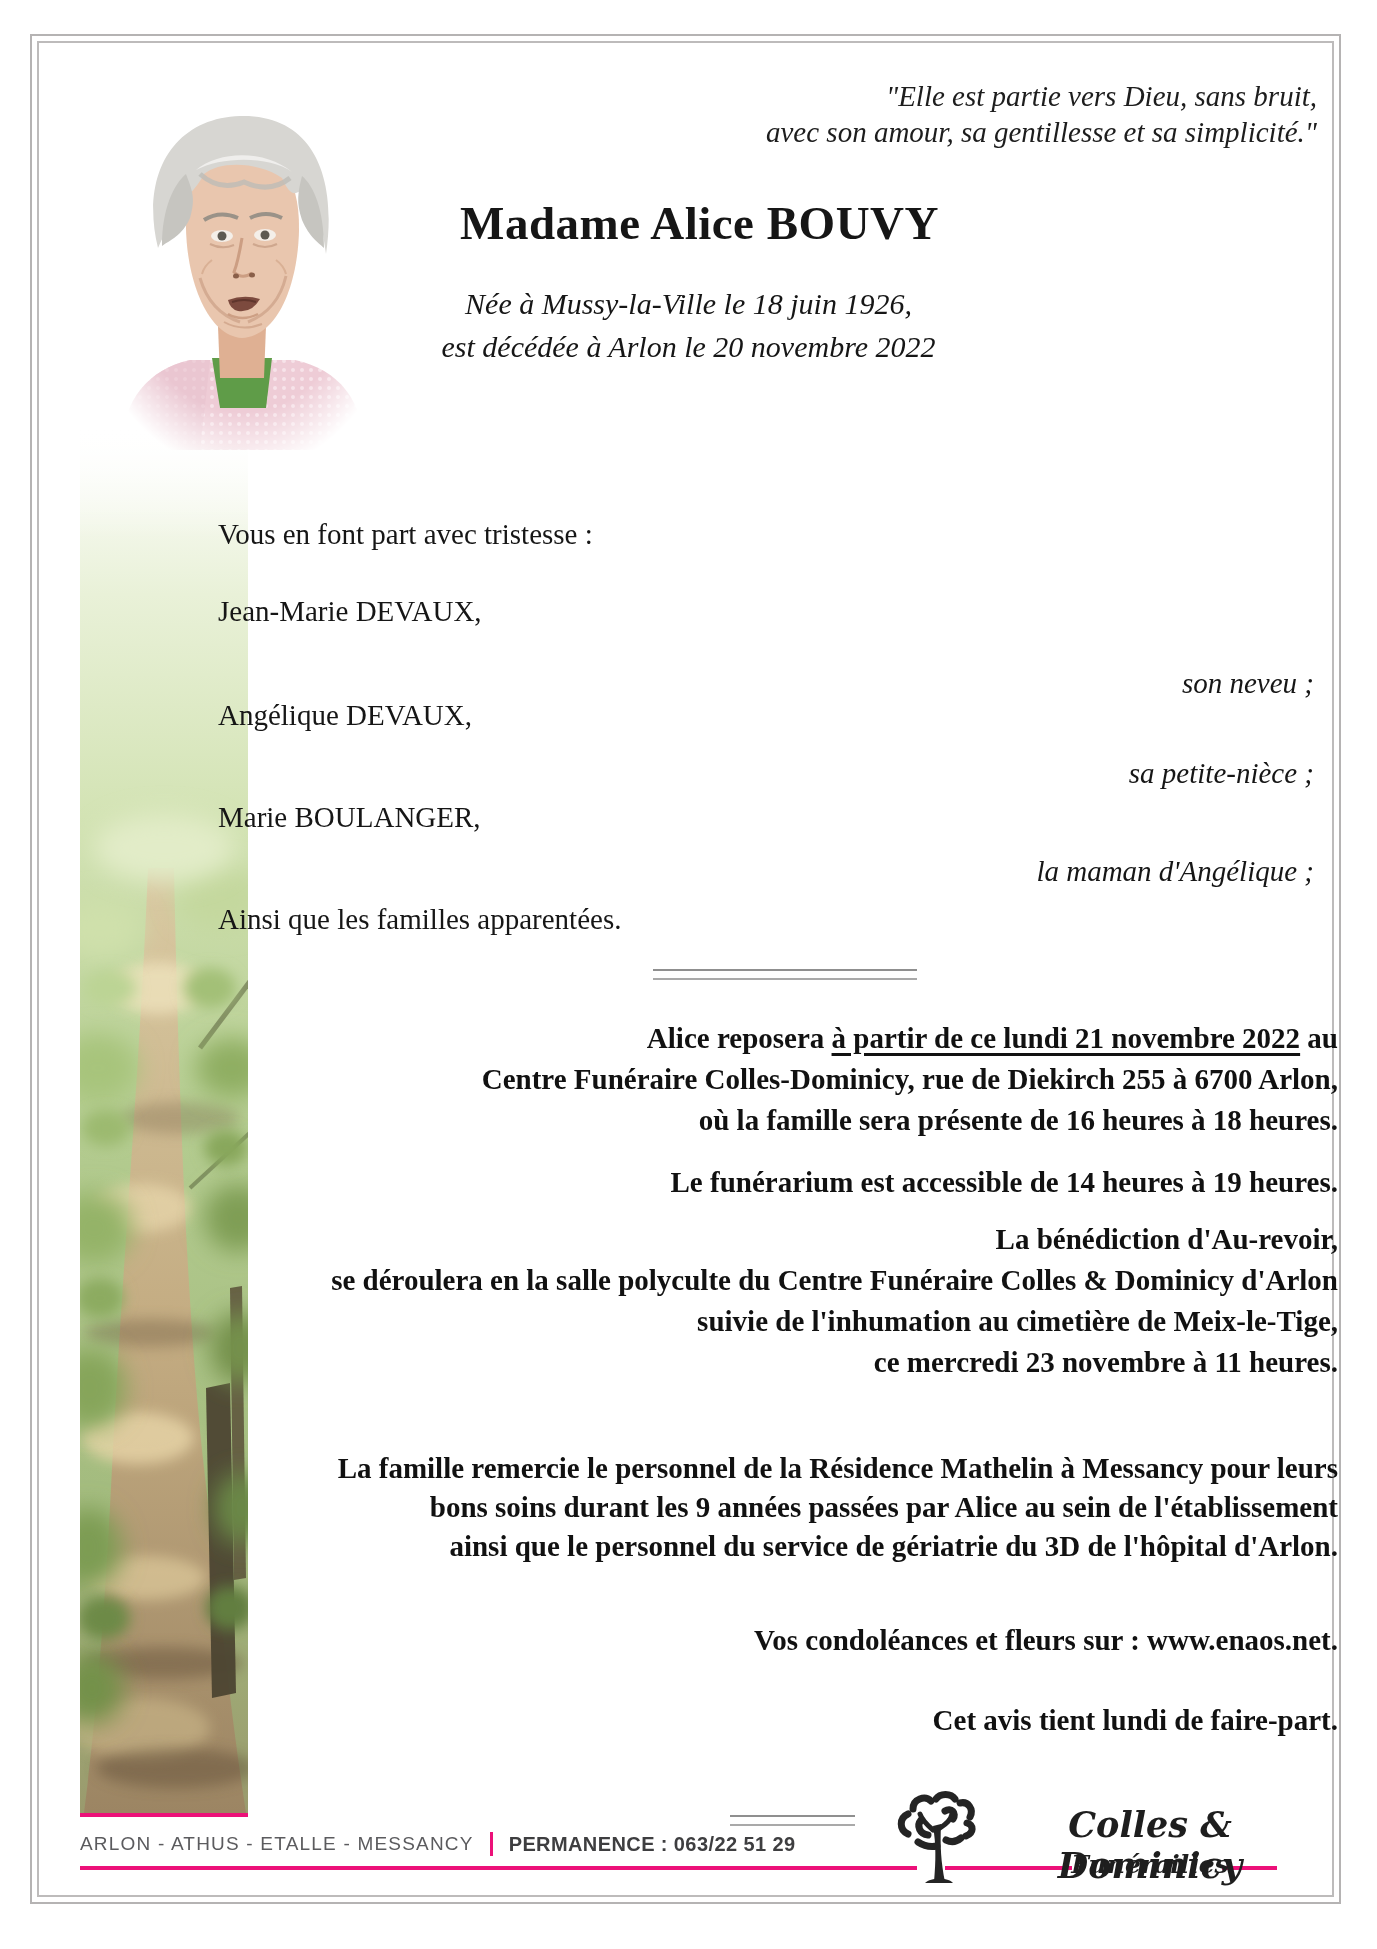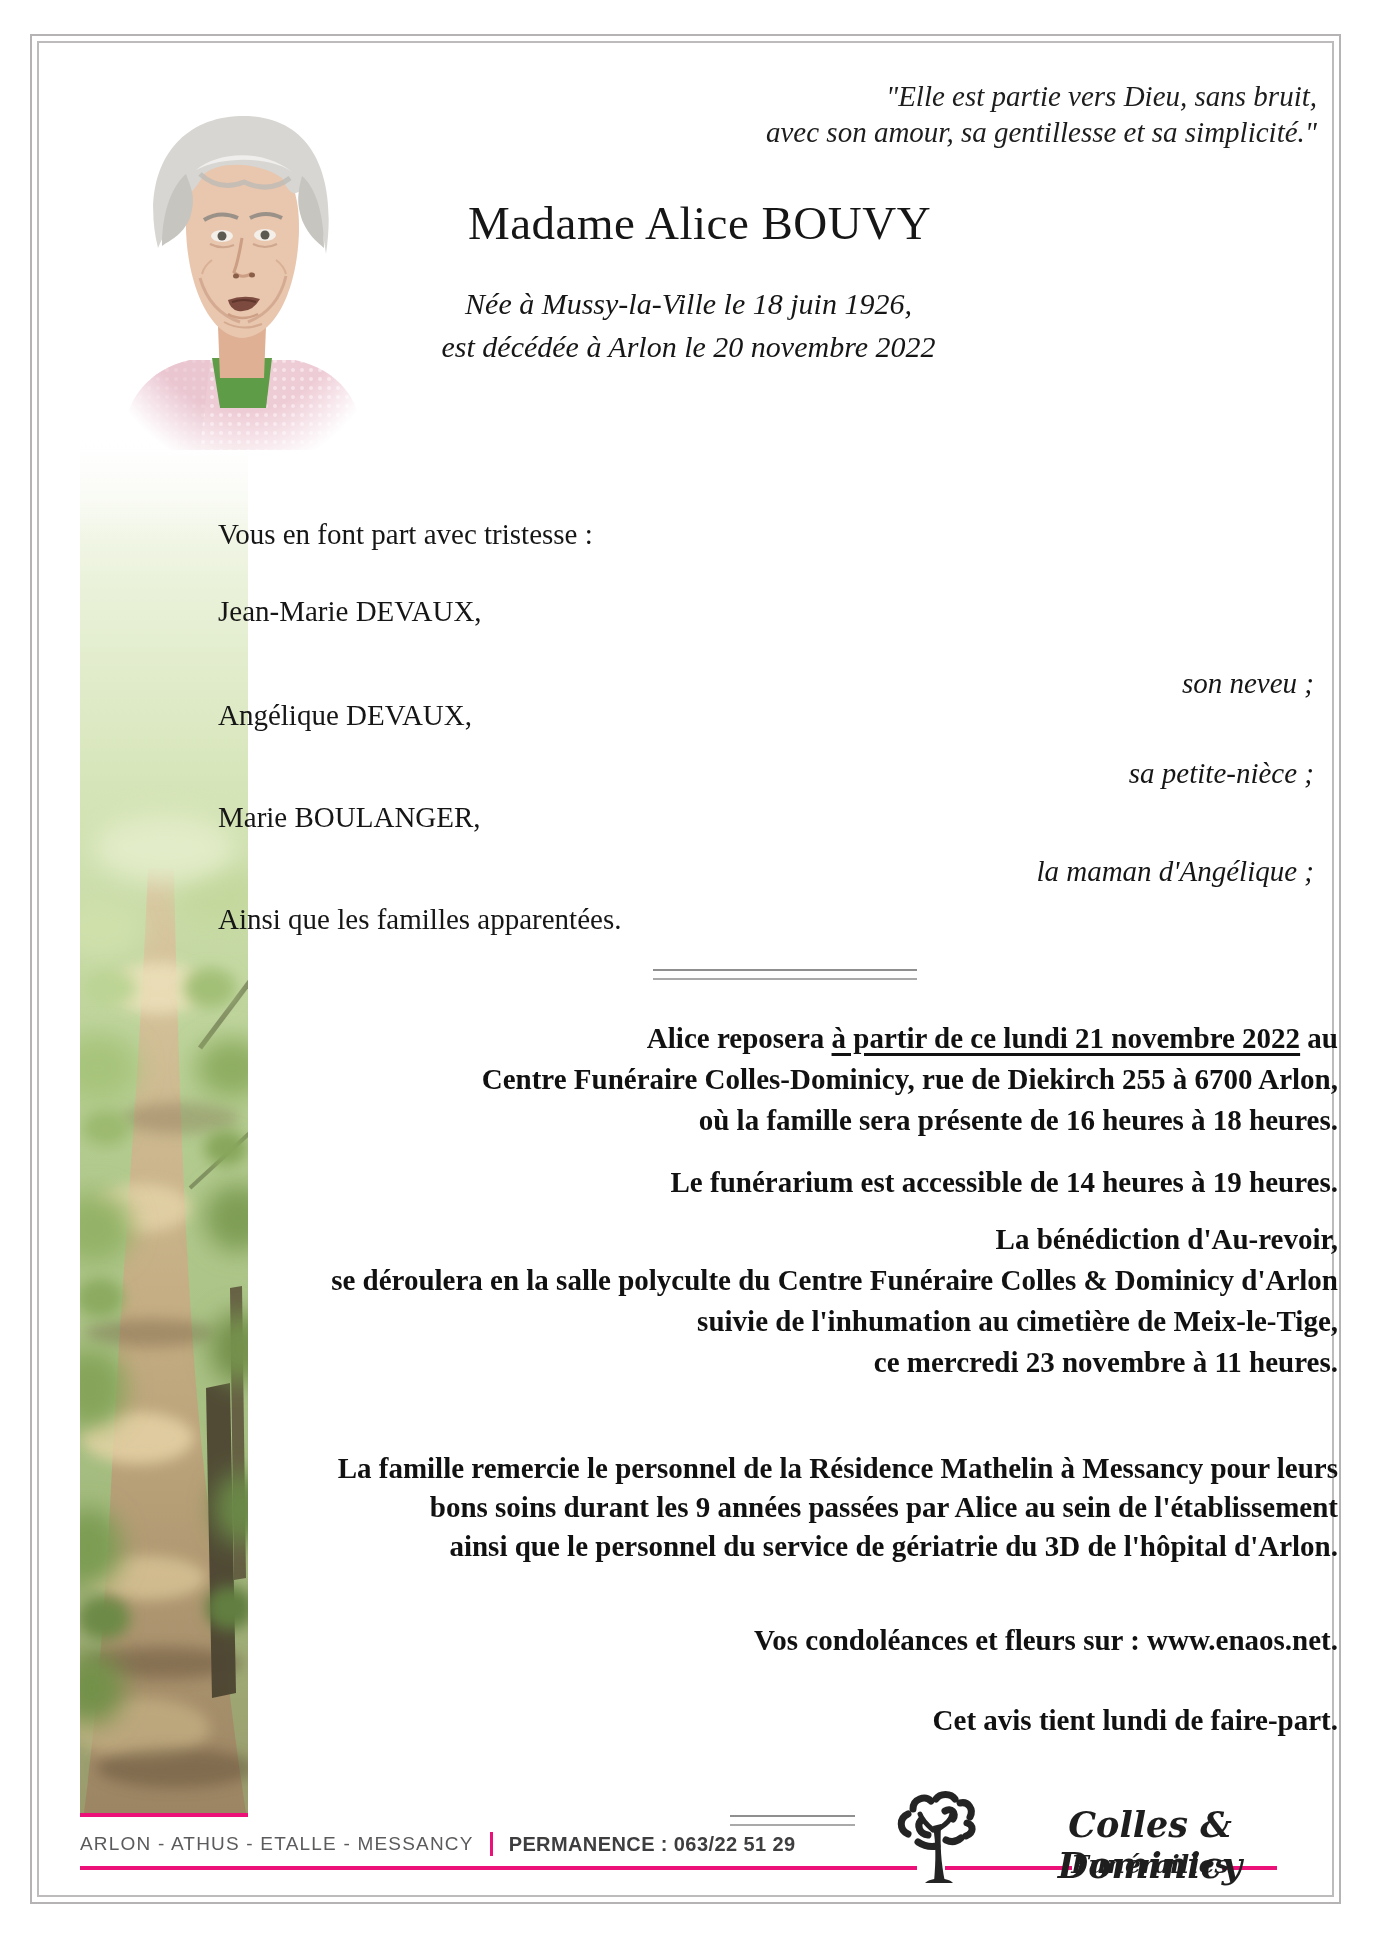--- a/index.html
+++ b/index.html
@@ -8,21 +8,21 @@
     font-family:"Liberation Serif","DejaVu Serif",serif;color:#161616;
   }
   .abs{position:absolute;}
   
   .frame{left:30px;top:34px;width:1311px;height:1870px;border:2px solid #b5b3b3;box-sizing:border-box;}
   .frame-inner{position:absolute;inset:5px;border:2px solid #bdbbbb;}
   
   .quote{right:60px;top:78px;width:760px;text-align:right;font-style:italic;font-size:29px;line-height:36px;color:#1d1d1d;}
   
   .title-wrap{left:40px;top:196px;width:1297px;text-align:center;}
-  .title{font-size:47px;font-weight:normal;letter-spacing:.5px;margin-left:22px;}
+  .title{font-size:47px;font-weight:bold;letter-spacing:.5px;margin-left:22px;}
   .dates{left:40px;top:282px;width:1297px;text-align:center;font-size:30px;line-height:43px;font-style:italic;}
   
   .left-line{left:218px;font-size:29px;}
   .role-line{left:248px;width:1066px;text-align:right;font-style:italic;font-size:29px;}
   
   .double-rule{height:7px;border-top:2px solid #8f8f8f;border-bottom:2px solid #a9a9a9;box-sizing:content-box;}
   
   .body-block{left:248px;width:1090px;text-align:right;font-weight:bold;font-size:29px;line-height:41px;color:#111;}
   .ul{text-decoration:underline;text-decoration-thickness:2.5px;text-underline-offset:5px;}
   

